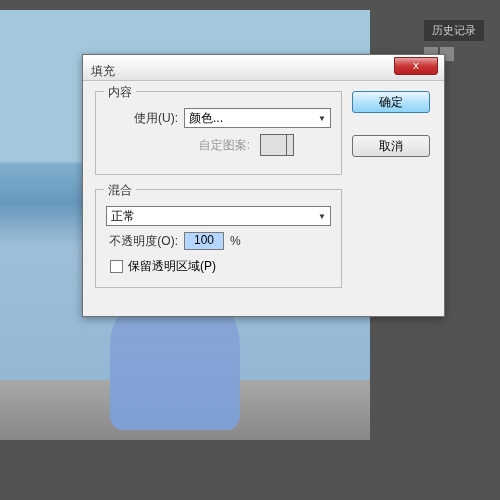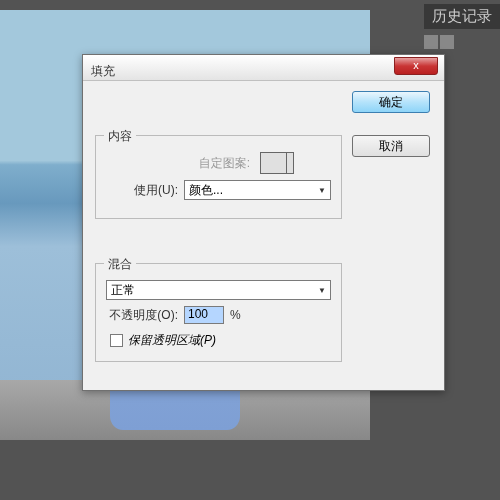--- a/index.html
+++ b/index.html
@@ -35,22 +35,22 @@
       position: absolute;
       right: 0; top: 0;
       width: 80px; height: 100%;
       background: #535353;
     }
     .panel-tab {
       background: #383838;
       color: #cccccc;
       padding: 3px 8px;
       display: inline-block;
-      font-size: 15px;
-      margin-top: 4px;
+      font-size: 11px;
+      margin-top: 20px;
       margin-left: 4px;
     }
     .panel-icons {
       padding: 6px 4px;
       display: flex;
       gap: 2px;
     }
     .panel-icon {
       width: 14px; height: 14px;
       background: #888;
@@ -104,21 +104,20 @@
       display: flex;
       gap: 10px;
     }
     .left-col { flex: 1; }
     .right-col { width: 80px; }
     .fieldset {
       border: 1px solid #bbb;
       padding: 10px 10px 12px 10px;
       margin-bottom: 14px;
       position: relative;
-      margin-top: 44px;
     }
     .legend {
       position: absolute;
       top: -8px; left: 8px;
       background: #f0f0f0;
       padding: 0 4px;
       color: #333;
     }
     .row {
       display: flex;
@@ -166,30 +165,29 @@
       border-left: 1px solid #666;
     }
     .swatch-box.disabled {
       background: #e0e0e0;
     }
     .input-num {
       width: 40px; height: 18px;
       border: 1px solid #7a7a7a;
       background: #b5d6ff;
       text-align: left;
-      padding: 0 3px;
+      padding: 0 9px;
       color: #000;
     }
     .percent { margin-left: 6px; color: #333; }
     .checkbox-row {
       display: flex;
       align-items: center;
       margin-top: 8px;
       padding-left: 4px;
-      font-style: italic;
     }
     .checkbox {
       width: 13px; height: 13px;
       border: 1px solid #7a7a7a;
       background: #fff;
       margin-right: 5px;
     }
     .btn {
       width: 78px; height: 22px;
       border: 1px solid #707070;
@@ -232,28 +230,28 @@
 <div class="dialog">
   <div class="titlebar">
     <span class="titlebar-text">填充</span>
     <div class="close-btn">x</div>
   </div>
   <div class="dialog-body">
     <div class="left-col">
       <div class="fieldset">
         <span class="legend">内容</span>
         <div class="row">
-          <span class="label disabled" style="width:150px">自定图案:</span>
-          <span class="swatch-box disabled"></span>
-        </div>
-        <div class="row">
           <span class="label">使用(U):</span>
           <div class="select">
             <span>颜色...</span>
           </div>
+        </div>
+        <div class="row">
+          <span class="label disabled" style="width:150px">自定图案:</span>
+          <span class="swatch-box disabled"></span>
         </div>
       </div>
       <div class="fieldset">
         <span class="legend">混合</span>
         <div class="row">
           <div class="select">
             <span>正常</span>
           </div>
         </div>
         <div class="row">

